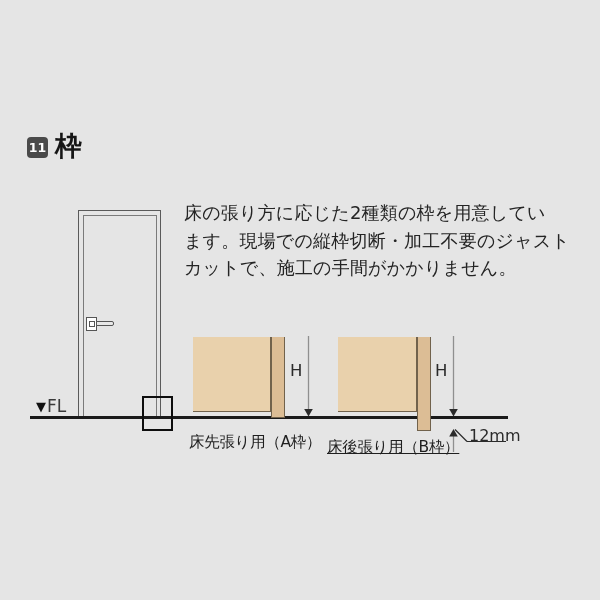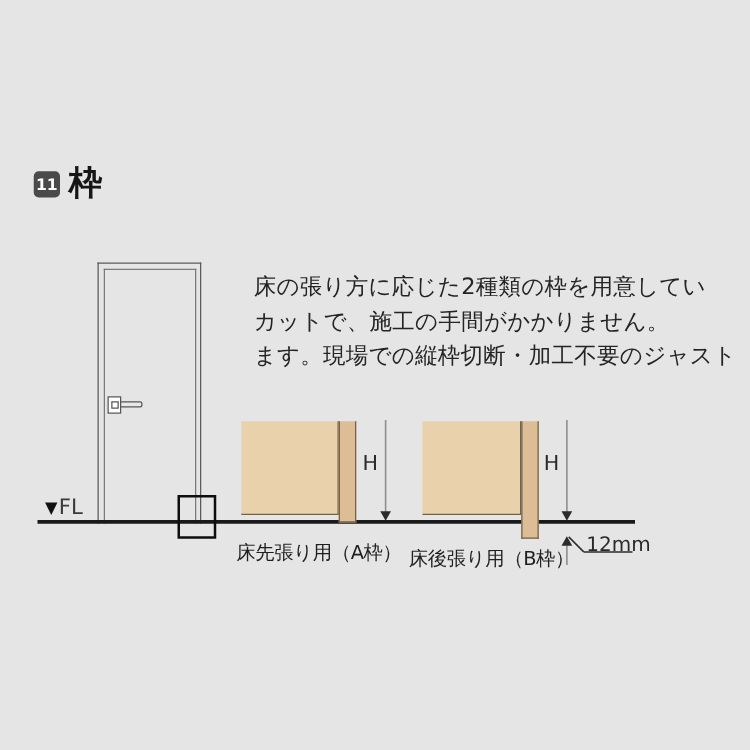--- a/index.html
+++ b/index.html
@@ -20,24 +20,23 @@
     border-radius:4px;color:#fff;font-size:12.5px;font-weight:bold;
     display:flex;align-items:center;justify-content:center;
   }
   .title{
     left:55px;top:128px;margin:0;
     font-size:27px;font-weight:bold;color:#161616;letter-spacing:1px;
   }
 
   
   .description{
-    left:203px;top:199px;width:396px;
+    left:184px;top:199px;width:396px;
     font-size:18px;line-height:27.5px;color:var(--color-text,#242424);
     letter-spacing:0.2px;
-    margin-top:17px;
   }
 
   
   .door-outer{
     left:78px;top:210px;width:81px;height:208px;
     border:1.4px solid #5a5a5a;border-bottom:none;
   }
   .door-inner{
     left:82.5px;top:214.5px;width:72px;height:203px;
     border:1.2px solid #7a7a7a;border-bottom:none;
@@ -90,36 +89,36 @@
   }
   .dim-label-a{left:290px;top:361px;}
   .dim-label-b{left:435px;top:361px;}
   .offset-label{
     left:469px;top:426px;font-size:16px;color:#2a2a2a;
   }
   .caption{
     font-size:15.5px;color:#1f1f1f;letter-spacing:-0.3px;white-space:nowrap;
   }
   .caption-a{left:189px;top:432px;}
-  .caption-b{left:327px;top:437px;}
+  .caption-b{left:327px;top:437px;text-decoration:underline;}
 
   .dims-svg{left:0;top:0;pointer-events:none;}
 </style>
 </head>
 <body>
 
 <div class="page">
 
   <div class="abs badge">11</div>
   <h1 class="abs title">枠</h1>
 
   <div class="abs description">
     <div>床の張り方に応じた2種類の枠を用意してい</div>
+    <div>ます。現場での縦枠切断・加工不要のジャスト</div>
     <div>カットで、施工の手間がかかりません。</div>
-    <div>ます。現場での縦枠切断・加工不要のジャスト</div>
   </div>
 
   <div class="abs door-outer"></div>
   <div class="abs door-inner"></div>
   <div class="abs handle-plate"></div>
   <div class="abs handle-dot"></div>
   <div class="abs handle-lever"></div>
 
   <div class="abs fl">
     <span class="fl-marker">▼</span>

